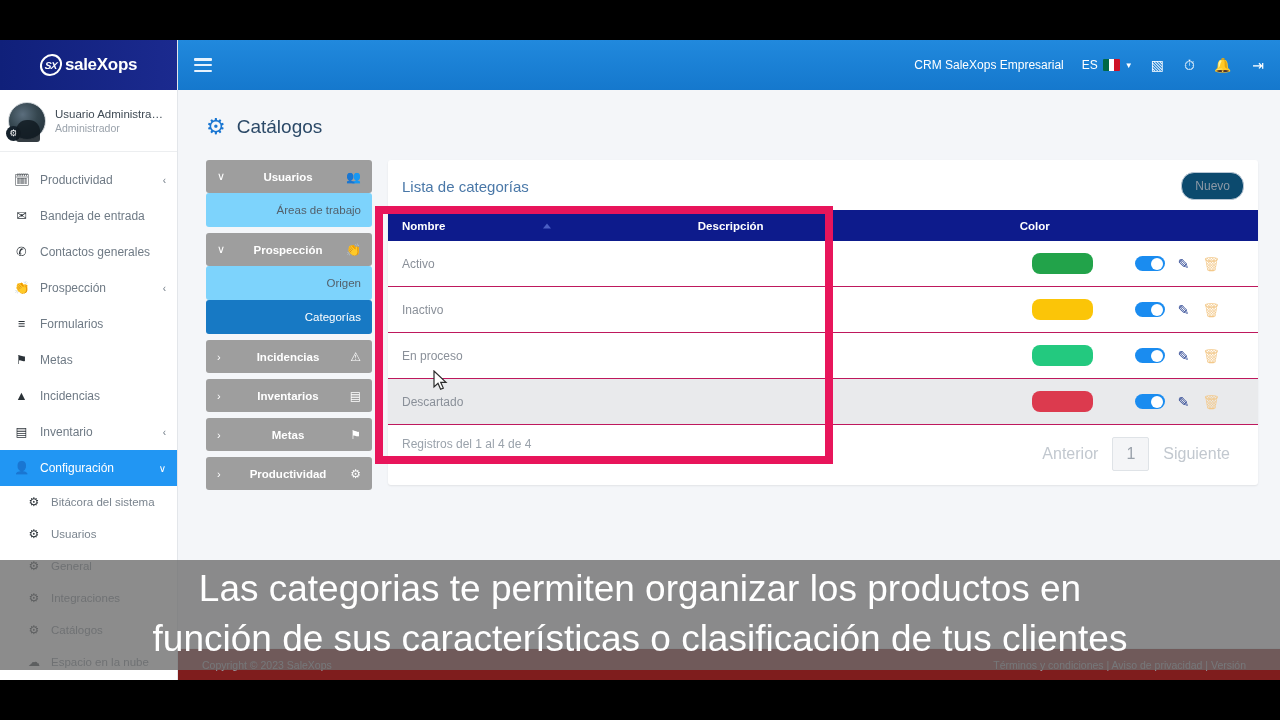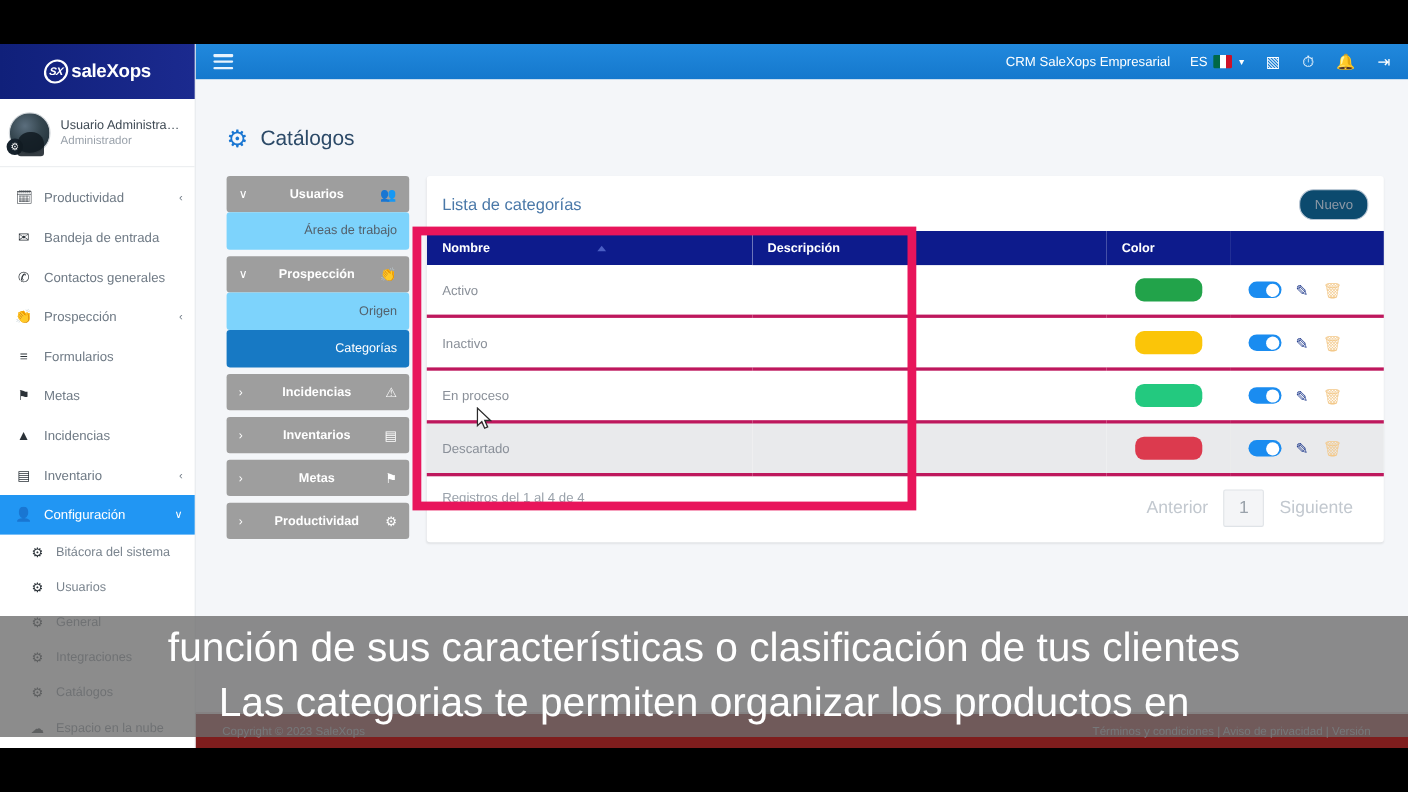--- a/index.html
+++ b/index.html
@@ -124,21 +124,21 @@
     padding-left: 27px;
     font-size: 11.5px; color: #7a848e;
     cursor: pointer;
   }
   .nav-sub .ns-ico { color: #2b3238; font-size: 12px; width: 14px; text-align:center; }
 
   
   #topbar {
     position: absolute;
     left: 178px; top: 0;
-    width: 1102px; height: 32px;
+    width: 1102px; height: 50px;
     background: #1b82d6;
     background: linear-gradient(180deg,#2189dd 0%,#1578cd 100%);
     display: flex; align-items: center;
     padding: 0 12px 0 16px;
   }
   .hamburger {
     width: 18px; height: 14px;
     display: flex; flex-direction: column; justify-content: space-between;
     cursor: pointer;
   }
@@ -252,21 +252,21 @@
     width: 0; height: 0;
     border-left: 4px solid transparent;
     border-right: 4px solid transparent;
     border-bottom: 5px solid #4a5ec4;
   }
   table.cat-table tbody td {
     height: 40px;
     padding: 12px 14px;
     font-size: 12px;
     color: #8a9099;
-    border-bottom: 3px solid #be185d;
+    border-bottom: 1px solid #be185d;
     vertical-align: middle;
   }
   tr.row-hover td { background: #e9eaec; }
   tr:last-child td { border-bottom: 1px solid #d9dcdf; }
 
   .swatch {
     display: block;
     width: 61px; height: 21px;
     border-radius: 8px;
     margin: 0 auto;
@@ -655,17 +655,17 @@
 
   <div id="redbox" style="border-color: rgb(232, 21, 91);"></div>
 
   <div id="cursor" style="left: 433px; top: 370px;">
     <svg width="16" height="22" viewBox="0 0 16 22" xmlns="http://www.w3.org/2000/svg">
       <path d="M1 1 L1 17 L5 13.3 L7.6 19.3 L10.3 18.1 L7.7 12.3 L13 12.3 Z" fill="#ffffff" stroke="#2b2b2b" stroke-width="1.2"></path>
     </svg>
   </div>
 
   <div id="caption">
+    <div class="cap-line">Las categorias te permiten organizar los productos en</div>
     <div class="cap-line">función de sus características o clasificación de tus clientes</div>
-    <div class="cap-line">Las categorias te permiten organizar los productos en</div>
   </div>
 
 </div>
 
 </body></html>

